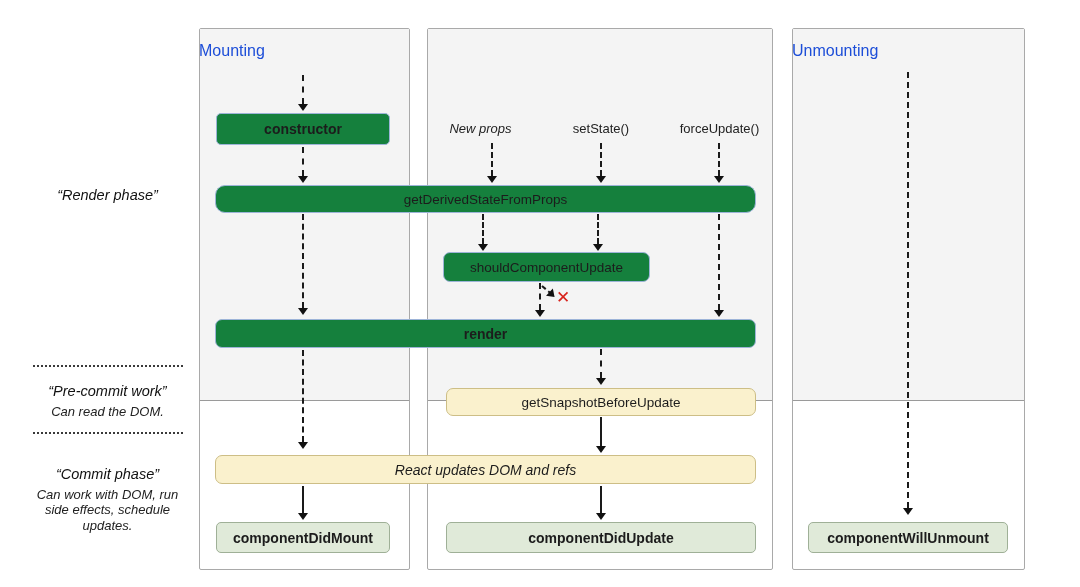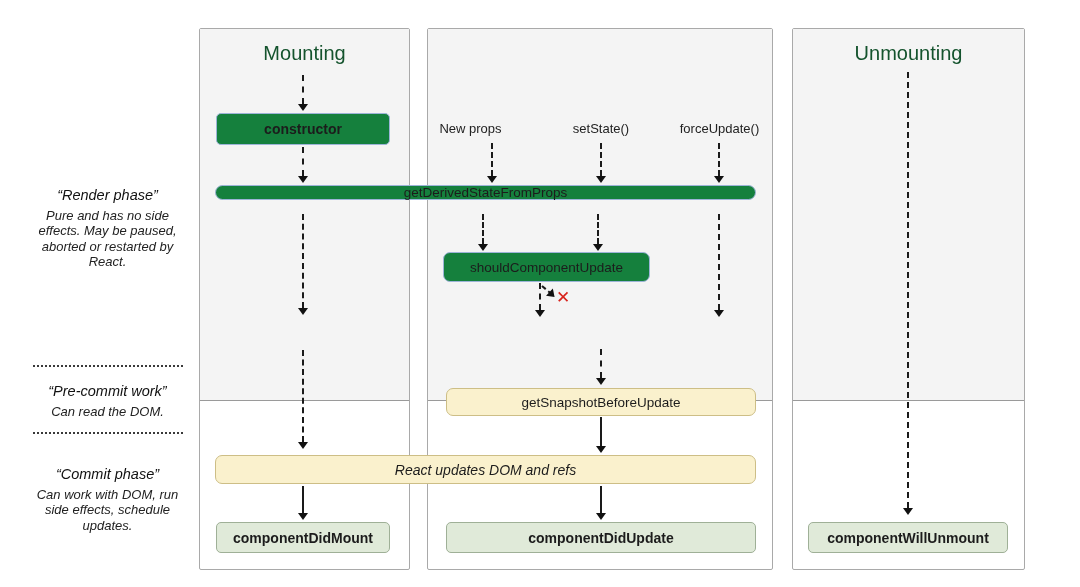--- a/index.html
+++ b/index.html
@@ -5,22 +5,22 @@
   * { margin:0; padding:0; box-sizing:border-box; }
   html,body { background:#ffffff; }
   body { font-family:"Liberation Sans","DejaVu Sans",sans-serif; color:#1a1a1a; }
   #stage { position:relative; width:1080px; height:587px; background:#ffffff; overflow:hidden; }
 
   
   .panel { position:absolute; top:28px; height:542px; background:#ffffff;
            border:1.5px solid #a9a9a9; border-radius:2px; z-index:0; }
   .panel-gray { position:absolute; left:0; top:0; width:100%; height:372px;
                 background:#f4f4f4; border-bottom:1.5px solid #9a9a9a; }
-  .hdr { position:absolute; top:42px; width:100%; text-align:center;
-         font-size:20px; color:#14532d; z-index:1; }
+  .hdr { position:absolute; top:42px; width:100%; 
+         font-size:16px; color:#1d4ed8; z-index:1; }
 
   
   .node { position:absolute; display:flex; align-items:center; justify-content:center;
           font-size:13.5px; color:#1c1c1c; z-index:3; border-radius:6px; }
   .blue   { background:#15803d; border:1.5px solid #9db4d8; }
   .yellow { background:#faf1cd; border:1.5px solid #cdbe86; }
   .green  { background:#e0ead9; border:1.5px solid #9fb097; }
   .bold { font-weight:bold; font-size:14px; }
   .ital { font-style:italic; font-size:14px; }
 
@@ -43,21 +43,20 @@
   .dotline { position:absolute; left:33px; width:150px; height:0;
              border-top:2.5px dotted #3a3a3a; z-index:1; }
 </style>
 </head>
 <body>
 
 <div id="stage">
 
   <div class="phase" style="top:187px">
     <div class="ptitle">“Render phase”</div>
-    <div class="pdesc">Pure and has no side effects. May be paused, aborted or restarted by React.</div>
   </div>
   <div class="dotline" style="top:365px"></div>
   <div class="phase" style="top:383px">
     <div class="ptitle">“Pre-commit work”</div>
     <div class="pdesc">Can read the DOM.</div>
   </div>
   <div class="dotline" style="top:432px"></div>
   <div class="phase" style="top:466px">
     <div class="ptitle">“Commit phase”</div>
     <div class="pdesc">Can work with DOM, run side effects, schedule updates.</div>
@@ -69,21 +68,21 @@
   <div class="panel" style="left:427px;width:346px">
     <div class="panel-gray"></div>
   </div>
   <div class="panel" style="left:792px;width:233px">
     <div class="panel-gray"></div>
   </div>
 
   <div class="hdr" style="left:199px;width:211px">Mounting</div>
   <div class="hdr" style="left:792px;width:233px">Unmounting</div>
 
-  <div class="trigger" style="left:428px;width:85px;">New props</div>
+  <div class="trigger" style="left:438px;width:85px;font-style:italic">New props</div>
   <div class="trigger" style="left:556px;width:90px">setState()</div>
   <div class="trigger" style="left:672px;width:95px">forceUpdate()</div>
 
   <div class="vdash" style="left:302px;top:75px;height:29px"></div>
   <div class="ah" style="left:298px;top:104px"></div>
   <div class="vdash" style="left:302px;top:147px;height:29px"></div>
   <div class="ah" style="left:298px;top:176px"></div>
   <div class="vdash" style="left:302px;top:214px;height:94px"></div>
   <div class="ah" style="left:298px;top:308px"></div>
   <div class="vdash" style="left:302px;top:350px;height:92px"></div>
@@ -116,24 +115,25 @@
   <div class="vsolid" style="left:600px;top:417px;height:29px"></div>
   <div class="ah" style="left:596px;top:446px"></div>
   <div class="vsolid" style="left:600px;top:486px;height:27px"></div>
   <div class="ah" style="left:596px;top:513px"></div>
 
   <div class="vdash" style="left:907px;top:72px;height:436px"></div>
   <div class="ah" style="left:903px;top:508px"></div>
 
   <div class="node blue bold" style="left:216px;top:113px;width:174px;height:32px;border-radius:5px">constructor</div>
 
-  <div class="node blue" style="left:215px;top:185px;width:541px;height:15px;border-radius:10px">getDerivedStateFromProps</div>
+  <div class="node blue" style="left:215px;top:185px;width:541px;height:28px;border-radius:10px">getDerivedStateFromProps</div>
 
   <div class="node blue" style="left:443px;top:252px;width:207px;height:30px;border-radius:7px">shouldComponentUpdate</div>
 
+  <div class="node blue bold" style="left:215px;top:319px;width:541px;height:29px;border-radius:7px">render</div>
 
   <div class="node yellow" style="left:446px;top:388px;width:310px;height:28px;border-radius:7px">getSnapshotBeforeUpdate</div>
 
   <div class="node yellow ital" style="left:215px;top:455px;width:541px;height:29px;border-radius:7px">React updates DOM and refs</div>
 
   <div class="node green bold" style="left:216px;top:522px;width:174px;height:31px;border-radius:5px">componentDidMount</div>
 
   <div class="node green bold" style="left:808px;top:522px;width:200px;height:31px;border-radius:5px">componentWillUnmount</div>
 
   <div class="node green bold" style="left:446px;top:522px;width:310px;height:31px;border-radius:5px">componentDidUpdate</div>

